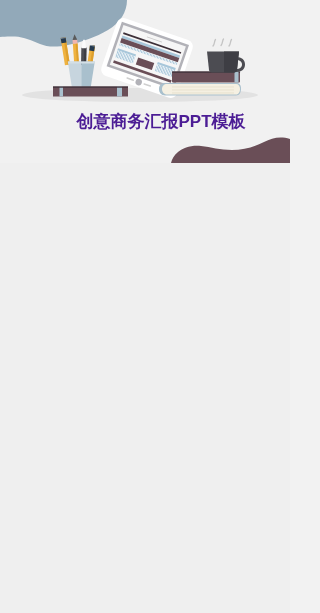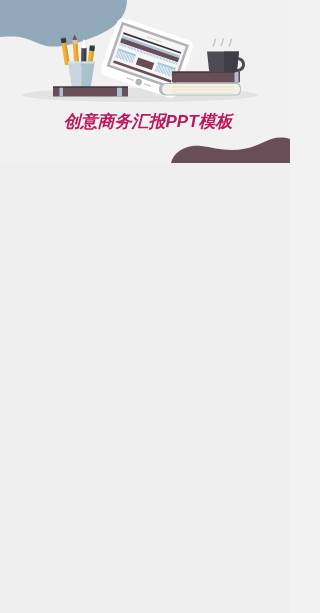--- a/index.html
+++ b/index.html
@@ -2,21 +2,21 @@
 <html><head>
 <meta charset="utf-8">
 <title>PPT Template Preview</title>
 <style>
   html,body{margin:0;padding:0;}
   body{width:290px;height:613px;background:#f2f2f2;font-family:"Liberation Sans",sans-serif;overflow:hidden;}
   .page{position:relative;width:290px;height:613px;background:#efefef;}
   
   .cover{position:relative;width:290px;height:163px;background:#f1f1f1;overflow:hidden;}
   .cover svg{position:absolute;left:0;top:0;}
-  .cover-title{position:absolute;left:3px;top:110px;width:290px;text-align:center;font-size:17px;font-weight:bold;color:#be185d;letter-spacing:0px;font-style:italic;}
+  .cover-title{position:absolute;left:16px;top:110px;width:290px;text-align:center;font-size:17px;font-weight:bold;color:#4c1d95;letter-spacing:0px;}
   
   .grid{position:absolute;left:0;top:163px;width:290px;}
 </style>
 </head>
 <body>
 
 <div class="page">
   <div class="cover">
     <svg width="290" height="163" viewBox="0 0 290 163">
       <rect x="0" y="0" width="290" height="163" fill="#f1f1f1"></rect>

